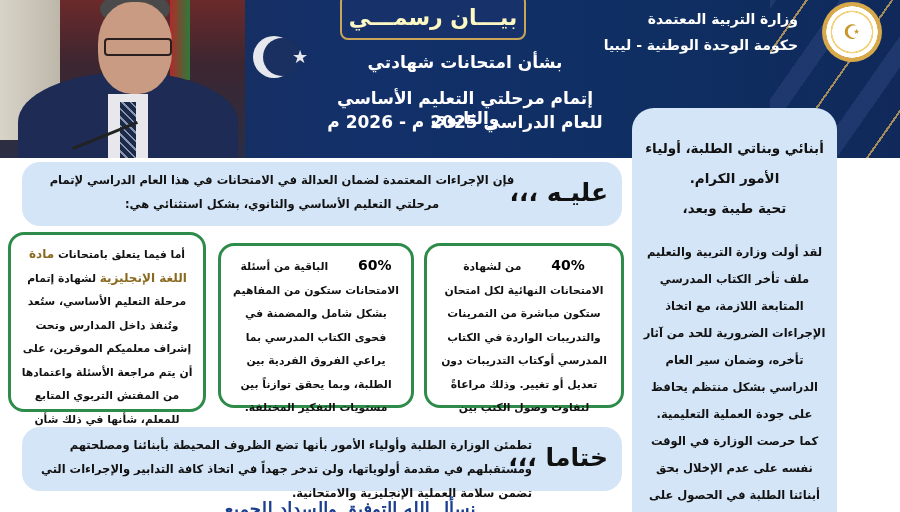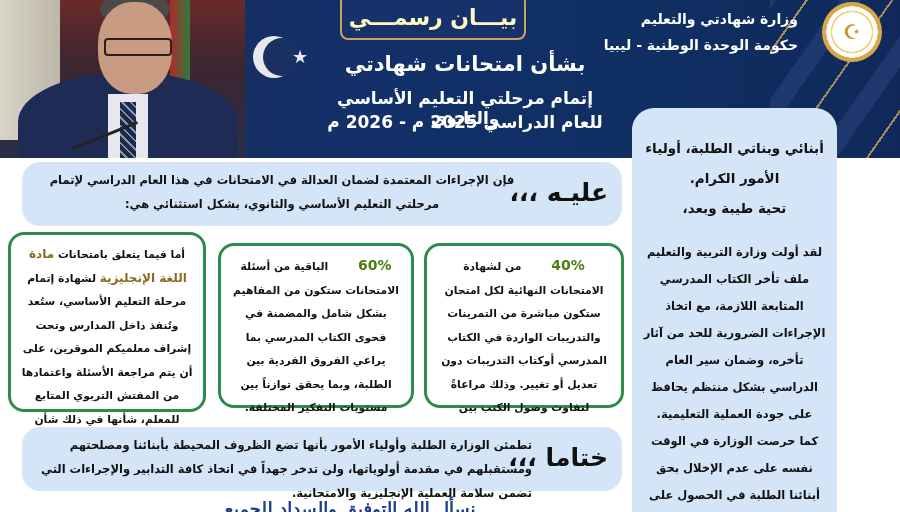--- a/index.html
+++ b/index.html
@@ -14,41 +14,41 @@
   .photo .shirt{position:absolute;left:108px;top:94px;width:40px;height:64px;background:#e8e8ec;}
   .photo .tie{position:absolute;left:120px;top:102px;width:16px;height:56px;background:repeating-linear-gradient(45deg,#1c2a4a 0 4px,#8a93b0 4px 6px);}
   .photo .glasses{position:absolute;left:104px;top:38px;width:64px;height:14px;border:2px solid #2a1e1e;border-radius:4px;}
   .photo .mic{position:absolute;left:70px;top:134px;width:70px;height:3px;background:#222;transform:rotate(-22deg);}
   .crescent{position:absolute;left:253px;top:36px;width:42px;height:42px;border-radius:50%;background:#e6e8ee;}
   .crescent::after{content:"";position:absolute;left:10px;top:2px;width:38px;height:38px;border-radius:50%;background:#1a3060;}
   .star{position:absolute;left:292px;top:46px;color:#e6e8ee;font-size:18px;}
   .badge{position:absolute;left:340px;top:-6px;width:182px;height:42px;border:2px solid #c9a55a;border-radius:8px;background:#17326a;display:flex;align-items:center;justify-content:center;}
   .badge span{color:#fef9c3;font-weight:bold;font-size:22px;}
   .title{position:absolute;left:300px;width:330px;text-align:center;color:#ffffff;font-weight:bold;}
-  .t1{top:52px;font-size:21px;}
+  .t1{top:52px;font-size:17px;}
   .t2{top:88px;font-size:17px;}
   .t3{top:112px;font-size:17px;}
   .stripes{position:absolute;right:0;top:0;width:130px;height:158px;background:repeating-linear-gradient(-55deg,transparent 0 26px,#c9a55a 26px 28px,transparent 28px 52px,#223c72 52px 70px);opacity:.8;}
   .ministry{position:absolute;right:102px;top:6px;text-align:right;color:#fff;font-weight:bold;font-size:14px;line-height:26px;}
   .seal{position:absolute;right:18px;top:2px;width:60px;height:60px;border-radius:50%;background:radial-gradient(circle,#fff 0 46%,#f4d27a 47% 50%,#fff 51% 60%,#d8a94a 61% 100%);display:flex;align-items:center;justify-content:center;}
   .seal span{color:#c9962c;font-size:20px;font-weight:bold;}
   .rightbox{position:absolute;left:632px;top:108px;width:205px;height:404px;background:#d4e5f7;border-radius:22px 22px 0 0;text-align:center;color:#111;}
   .rightbox .greet{font-weight:bold;font-size:13.5px;margin-top:25px;line-height:30px;}
   .rightbox .body{font-weight:bold;font-size:11.5px;line-height:27px;margin-top:16px;padding:0 10px;}
   .pill{position:absolute;background:#d4e5f7;border-radius:18px;color:#111;}
   .alayh{left:22px;top:162px;width:600px;height:64px;}
   .khitam{left:22px;top:427px;width:600px;height:64px;}
   .pill .lbl{position:absolute;right:14px;top:16px;font-weight:bold;font-size:25px;}
   .pill .txt{position:absolute;right:90px;top:6px;width:500px;font-weight:bold;font-size:11.5px;line-height:24px;text-align:center;}
   .khitam .txt{text-align:right;}
   .card{position:absolute;top:243px;height:165px;border:3px solid #2e8b4a;border-radius:16px;background:#fff;text-align:center;font-weight:bold;font-size:10.8px;line-height:23.5px;color:#111;padding:8px 8px 0 8px;box-sizing:border-box;}
   .c1{left:424px;width:200px;}
   .c2{left:218px;width:196px;}
   .c3{left:8px;width:198px;top:232px;height:180px;}
-  .pct{color:#4d7c0f;font-size:14px;font-weight:bold;margin-left:26px;}
+  .pct{color:#000000;font-size:14px;font-weight:bold;margin-left:26px;}
   .hl{color:#8a6a20;font-size:12px;}
   .sign{position:absolute;left:220px;top:498px;width:260px;text-align:center;color:#1b3f8f;font-size:18px;font-weight:bold;font-family:"DejaVu Serif",serif;}
 </style>
 </head>
 <body>
 
 <div class="header">
   <div class="photo">
     <div class="wall"></div>
       <div class="flag"></div>
@@ -63,21 +63,21 @@
   <div class="crescent"></div>
   <div class="star">★</div>
   <div class="badge">
     <span>بيـــان رسمـــي</span>
   </div>
   <div class="title t1">بشأن امتحانات شهادتي</div>
   <div class="title t2">إتمام مرحلتي التعليم الأساسي والثانوي</div>
   <div class="title t3">للعام الدراسي 2025 م - 2026 م</div>
   <div class="stripes"></div>
   <div class="ministry">
-    <div>وزارة شهادتي والتعليم</div>
+    <div>وزارة التربية المعتمدة</div>
     <div>حكومة الوحدة الوطنية - ليبيا</div>
   </div>
   <div class="seal">
     <span>☪</span>
   </div>
 </div>
 
 <div class="rightbox">
   <div class="greet">
     <div>أبنائي وبناتي الطلبة، أولياء الأمور الكرام.</div>

